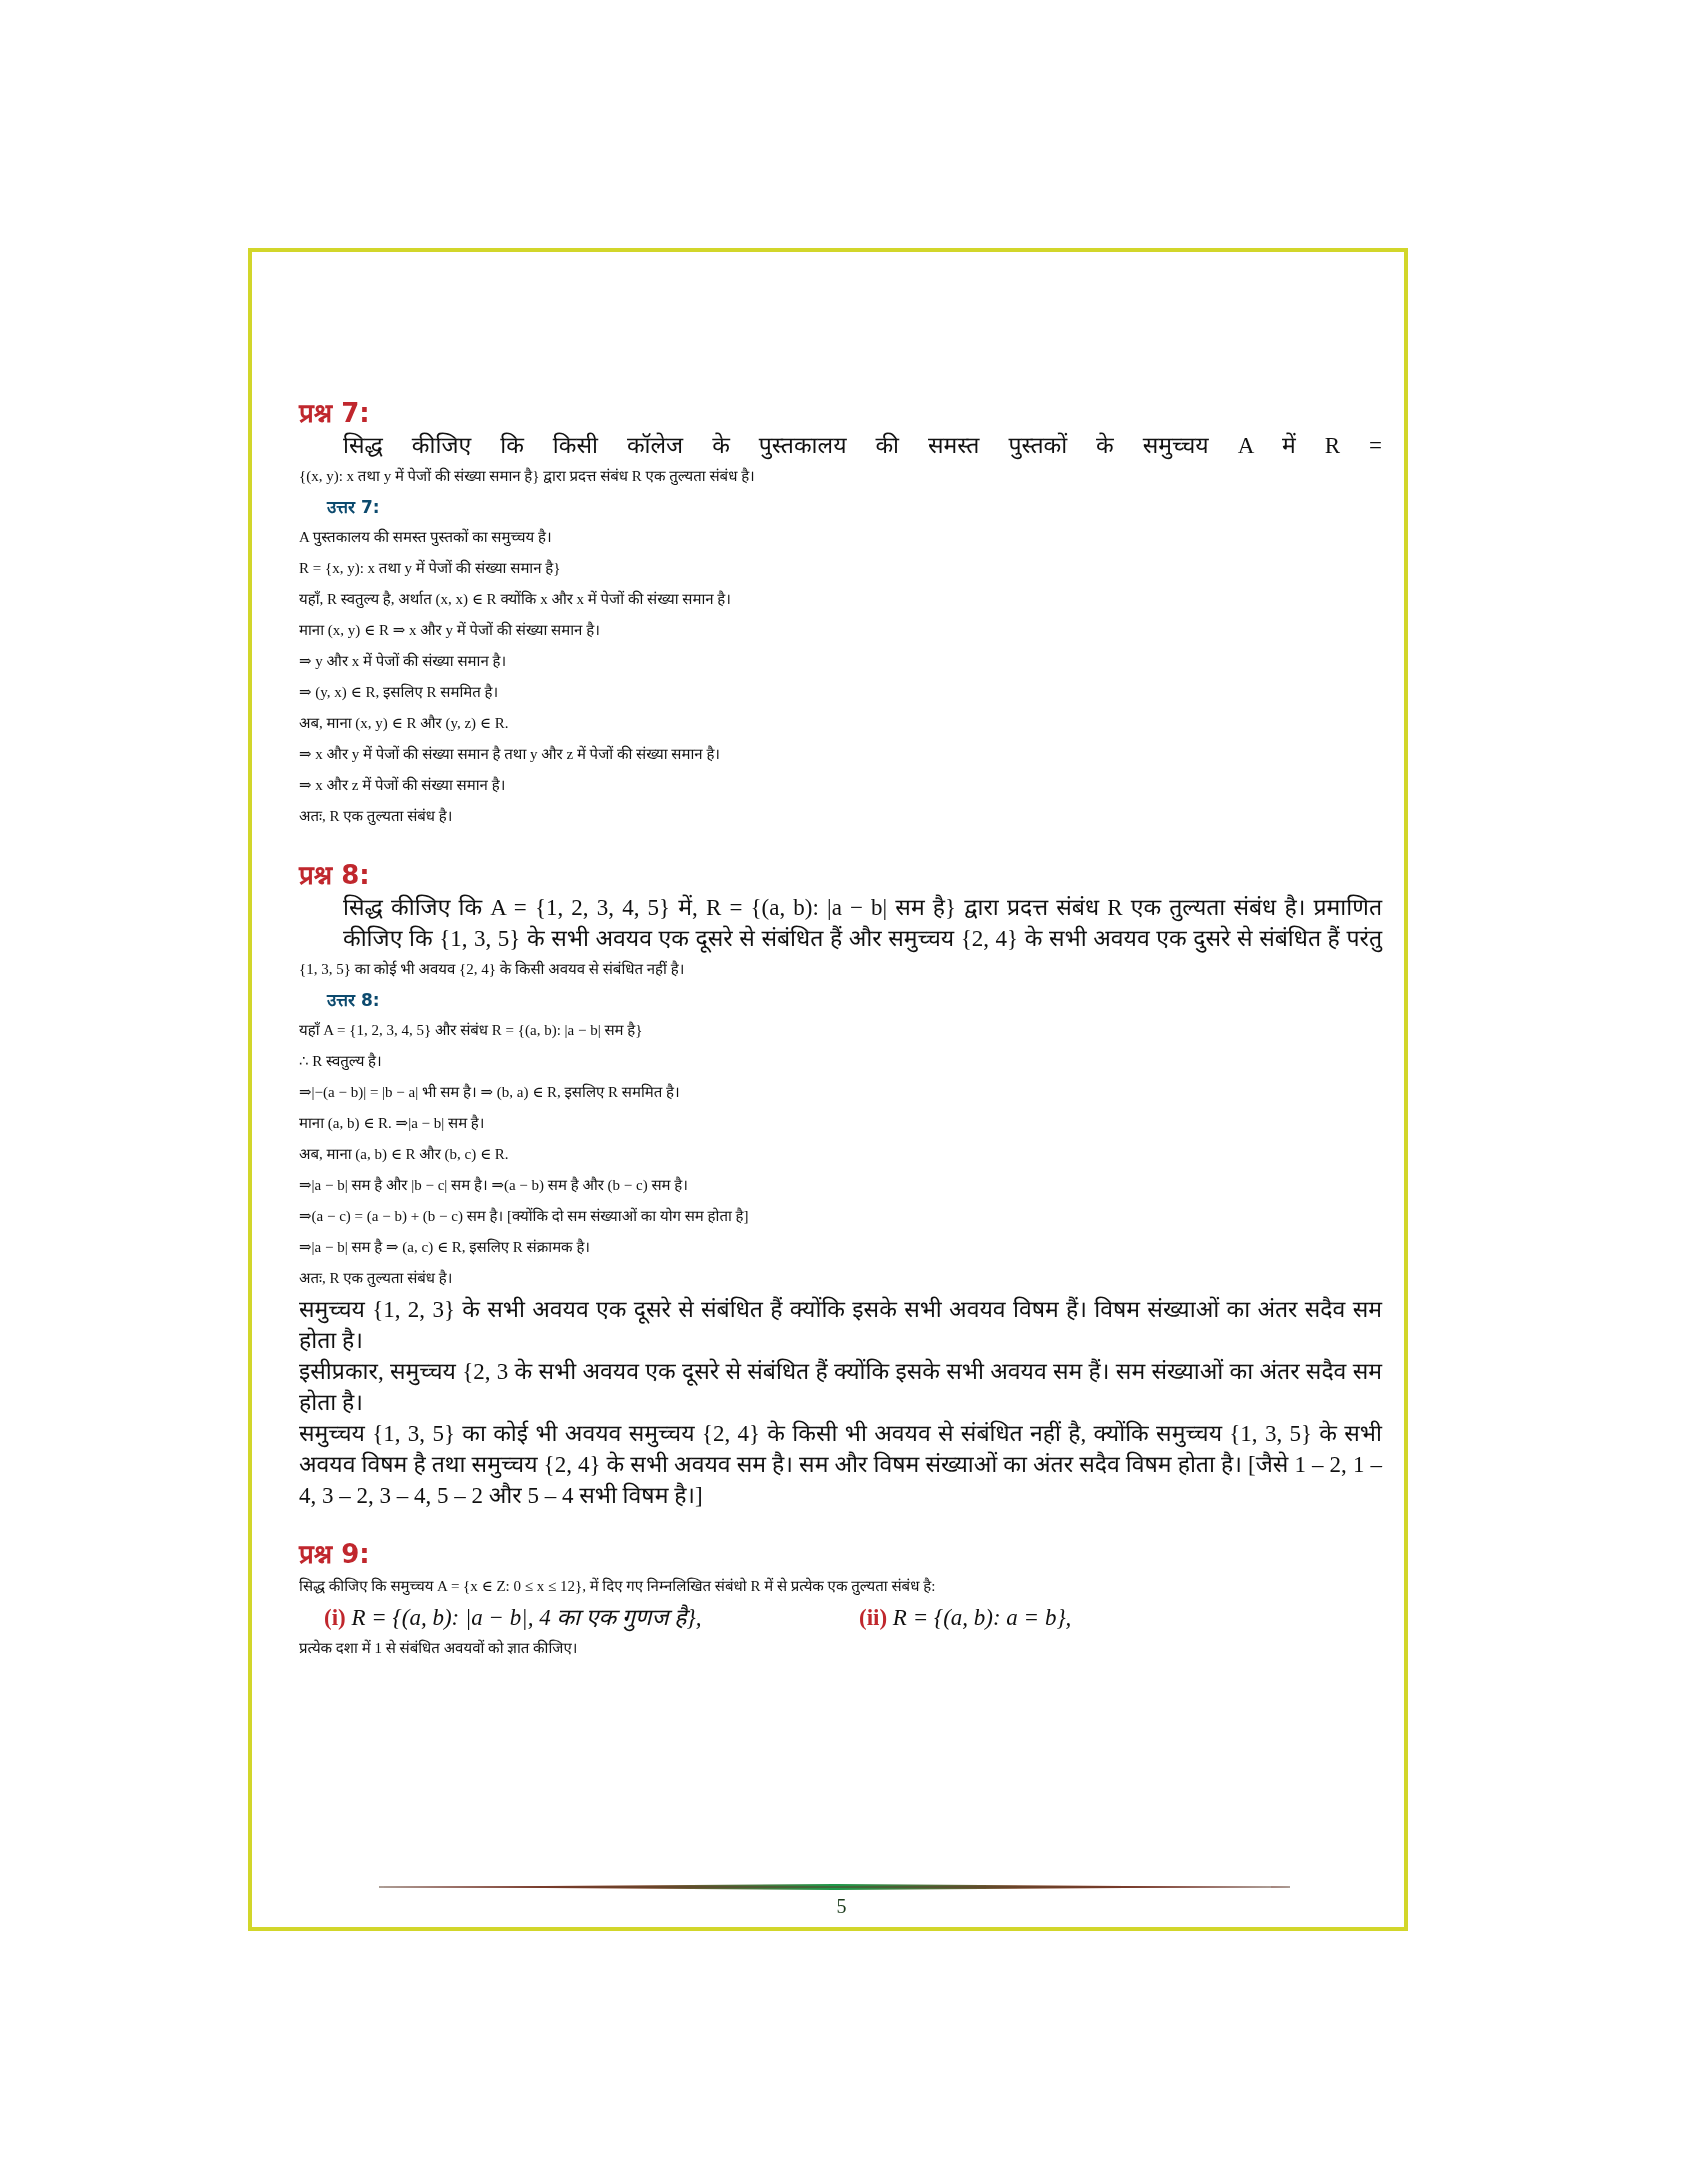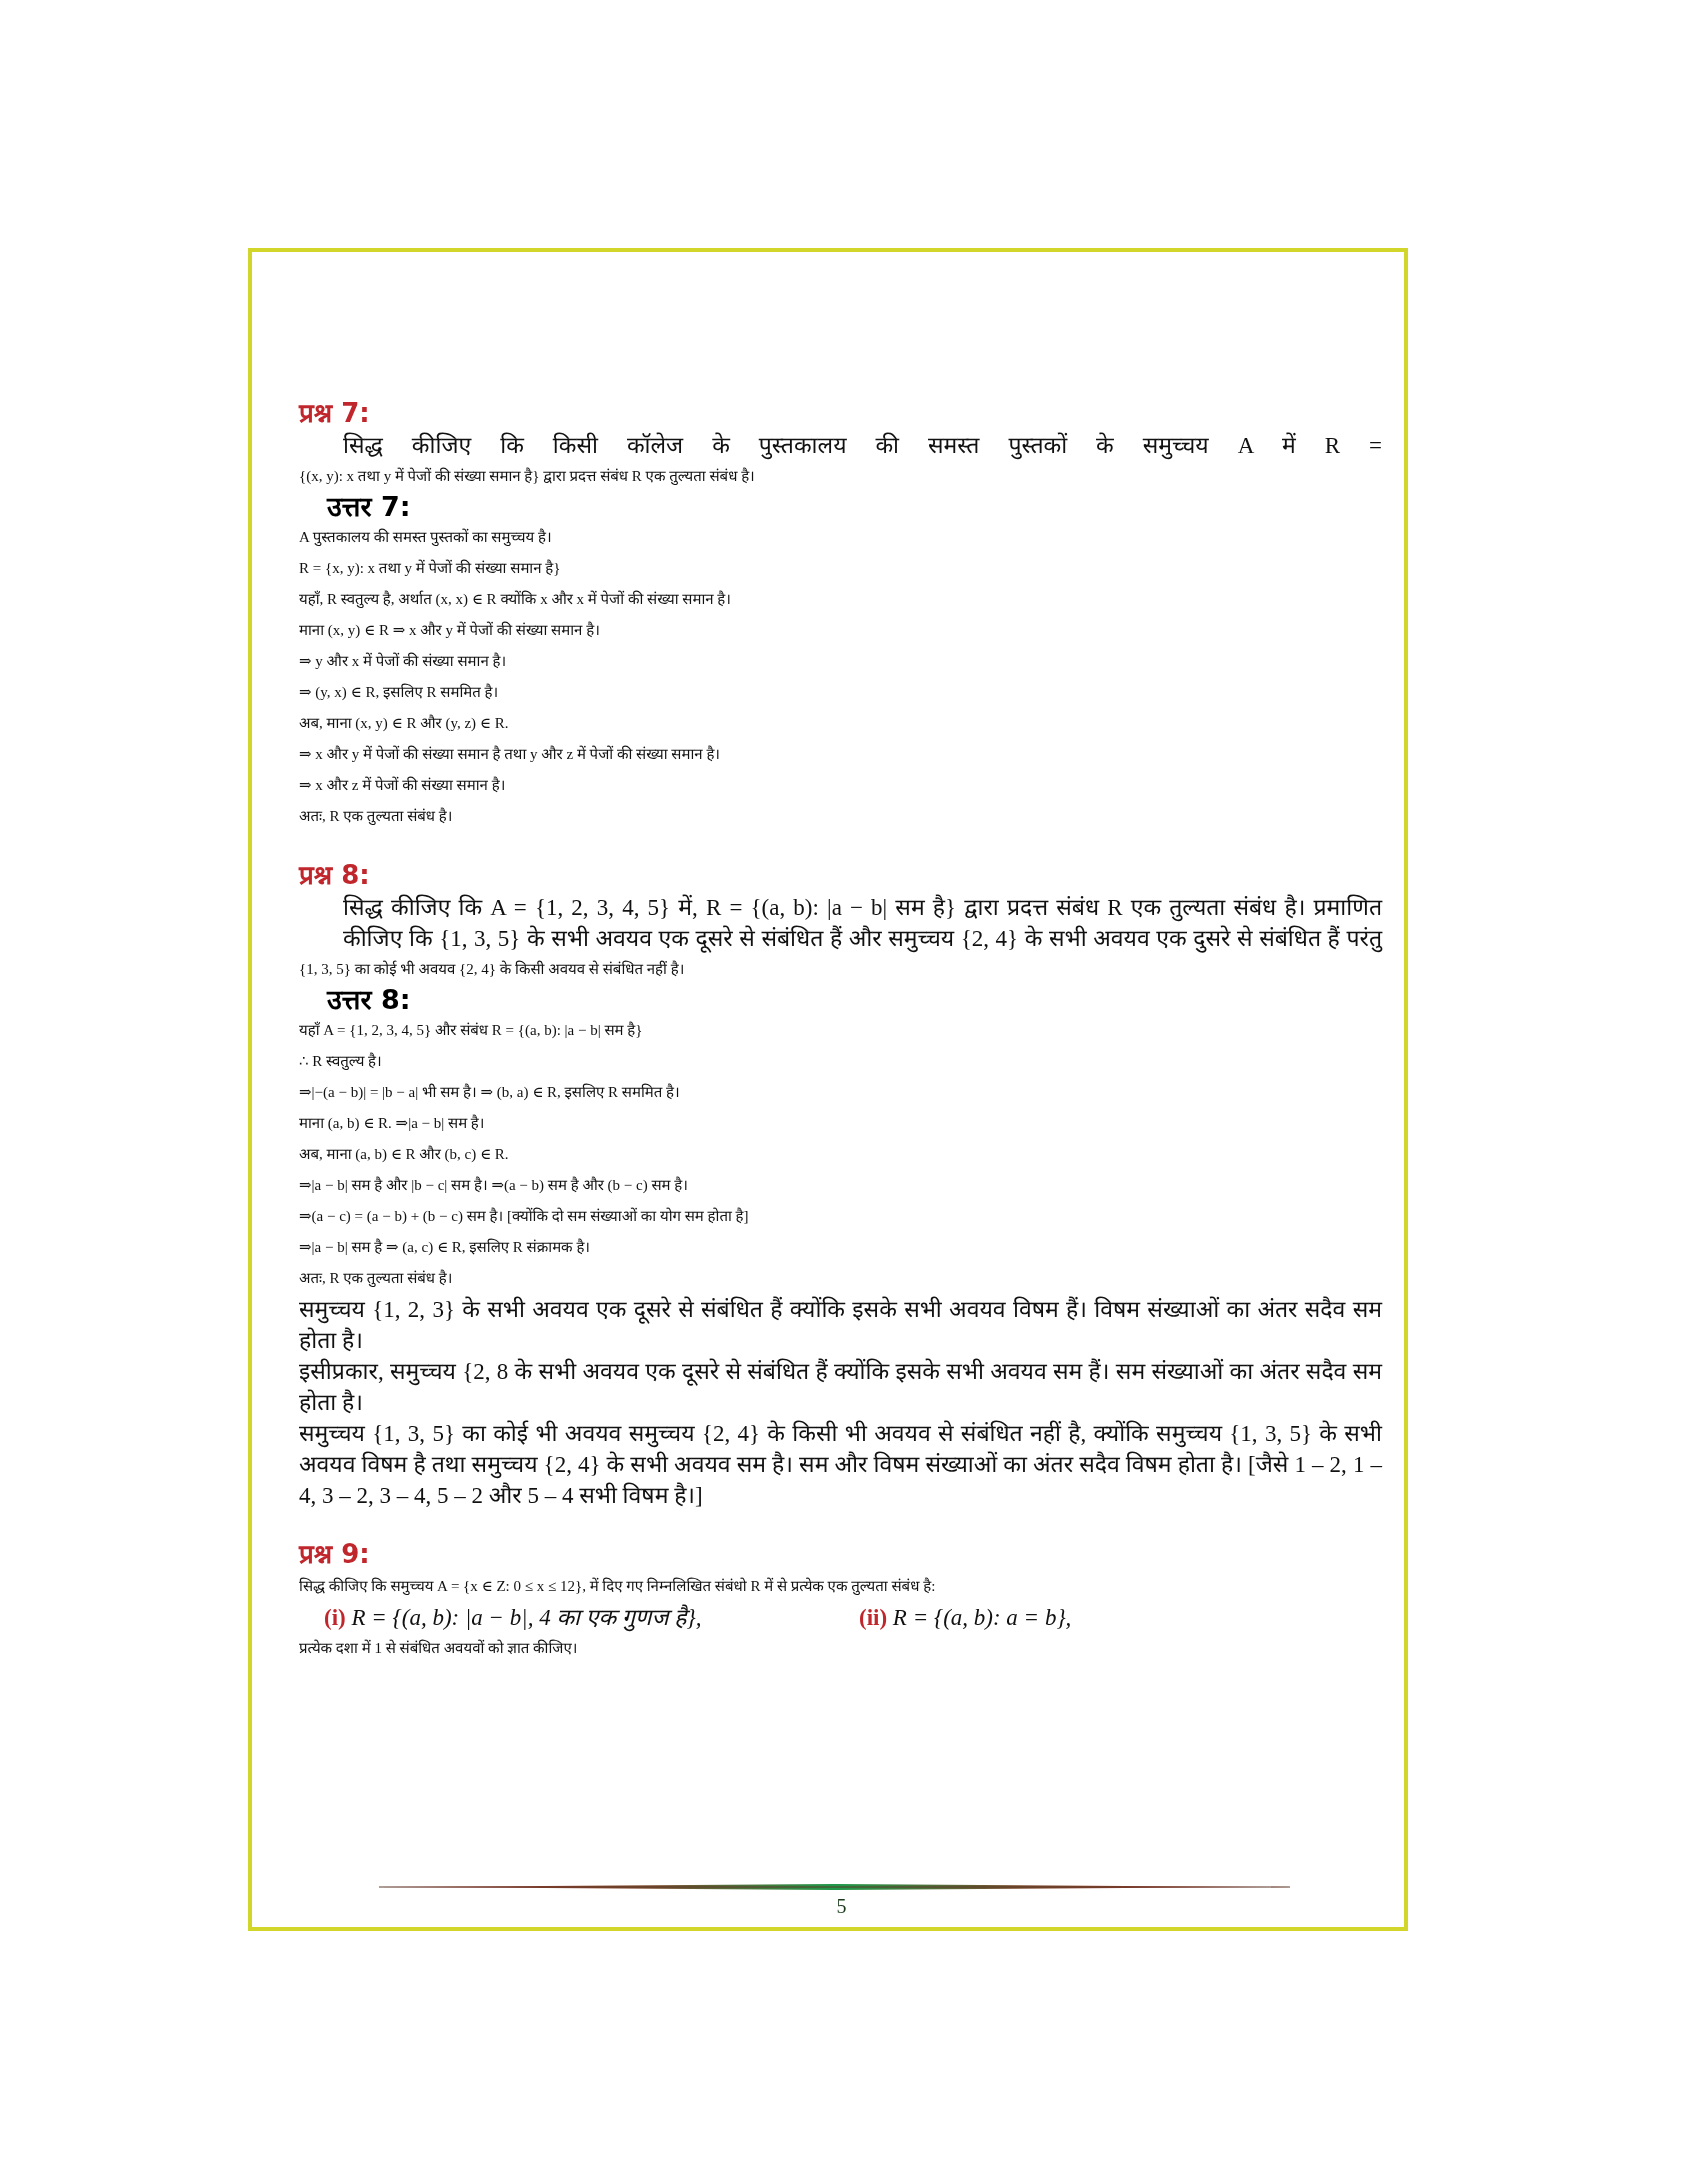--- a/index.html
+++ b/index.html
@@ -3,22 +3,22 @@
 <meta charset="utf-8">
 <style>
   html, body { margin: 0; padding: 0; background: #ffffff; }
   body { width: 1683px; height: 2178px; position: relative; overflow: hidden;
          font-family: "Liberation Serif", "DejaVu Serif", serif; color: #111; }
   .page-frame { position: absolute; left: 248px; top: 248px; width: 1152px; height: 1675px;
          border: 4px solid #d2d62a; box-sizing: content-box; }
   .content { position: absolute; left: 299px; top: 396px; width: 1083px; }
   .q-head { color: #c0272d; font-family: "DejaVu Sans", sans-serif; font-weight: bold;
          font-size: 26px; line-height: 34px; height: 34px; }
-  .a-head { color: #000000; font-family: "DejaVu Sans", sans-serif; font-weight: bold;
-         font-size: 27px; line-height: 30px; height: 30px; padding-left: 28px; }
+  .a-head { color: #0c4a6e; font-family: "DejaVu Sans", sans-serif; font-weight: bold;
+         font-size: 17px; line-height: 30px; height: 30px; padding-left: 28px; }
   .line { font-size: 15px; line-height: 31px; min-height: 31px; white-space: nowrap; }
   .para { font-size: 23px; line-height: 31px; text-align: justify; }
   .para.spread { text-align-last: justify; margin-left: 44px; }
   .gap-lg { height: 26px; }
   .math { font-style: italic; }
   .sub-label { color: #c0272d; font-weight: bold; }
   .row-two { display: flex; font-size: 23px; line-height: 31px; }
   .row-two .col1 { width: 535px; margin-left: 25px; }
   .footer-rule { position: absolute; left: 379px; top: 1884px; width: 911px; height: 6px; }
   .page-number { position: absolute; left: 0; width: 1683px; top: 1894px; text-align: center;
@@ -59,21 +59,21 @@
     <div class="line">यहाँ A = {1, 2, 3, 4, 5} और संबंध R = {(a, b): |a  −  b| सम है}</div>
     <div class="line">∴ R स्वतुल्य है।</div>
     <div class="line">⇒|−(a  −  b)| = |b  −  a| भी सम है। ⇒ (b, a) ∈ R, इसलिए R सममित है।</div>
     <div class="line">माना (a, b) ∈ R. ⇒|a − b| सम है।</div>
     <div class="line">अब, माना (a, b) ∈ R और (b, c) ∈ R.</div>
     <div class="line"> ⇒|a  −  b| सम है और |b  −  c| सम है।  ⇒(a  −  b) सम है और (b  −  c) सम है।</div>
     <div class="line">⇒(a  −  c) = (a  −  b) + (b  −  c) सम है।      [क्योंकि दो सम संख्याओं का योग सम होता है]</div>
     <div class="line">⇒|a − b| सम है ⇒ (a, c) ∈ R, इसलिए R संक्रामक है।</div>
     <div class="line">अतः, R एक तुल्यता संबंध है।</div>
     <div class="para">समुच्चय {1, 2, 3} के सभी अवयव एक दूसरे से संबंधित हैं क्योंकि इसके सभी अवयव विषम हैं। विषम संख्याओं का अंतर सदैव सम होता है।</div>
-    <div class="para">इसीप्रकार, समुच्चय {2, 8 के सभी अवयव एक दूसरे से संबंधित हैं क्योंकि इसके सभी अवयव सम हैं। सम संख्याओं का अंतर सदैव सम होता है।</div>
+    <div class="para">इसीप्रकार, समुच्चय {2, 3 के सभी अवयव एक दूसरे से संबंधित हैं क्योंकि इसके सभी अवयव सम हैं। सम संख्याओं का अंतर सदैव सम होता है।</div>
     <div class="para">समुच्चय {1, 3, 5} का कोई भी अवयव समुच्चय {2, 4} के किसी भी अवयव से संबंधित नहीं है, क्योंकि समुच्चय {1, 3, 5} के सभी अवयव विषम है तथा समुच्चय {2, 4} के सभी अवयव सम है। सम और विषम संख्याओं का अंतर सदैव विषम होता है। [जैसे 1 – 2, 1 – 4, 3 – 2, 3 – 4, 5 – 2 और 5 – 4 सभी विषम है।]</div>
   </section>
 
   <div class="gap-lg"></div>
 
   <section>
     <div class="q-head">प्रश्न 9:</div>
     <div class="line">सिद्ध कीजिए कि समुच्चय A = {x ∈ Z: 0 ≤ x ≤ 12}, में दिए गए निम्नलिखित संबंधो R में से प्रत्येक एक तुल्यता संबंध है:</div>
     <div class="row-two">
       <div class="col1">

